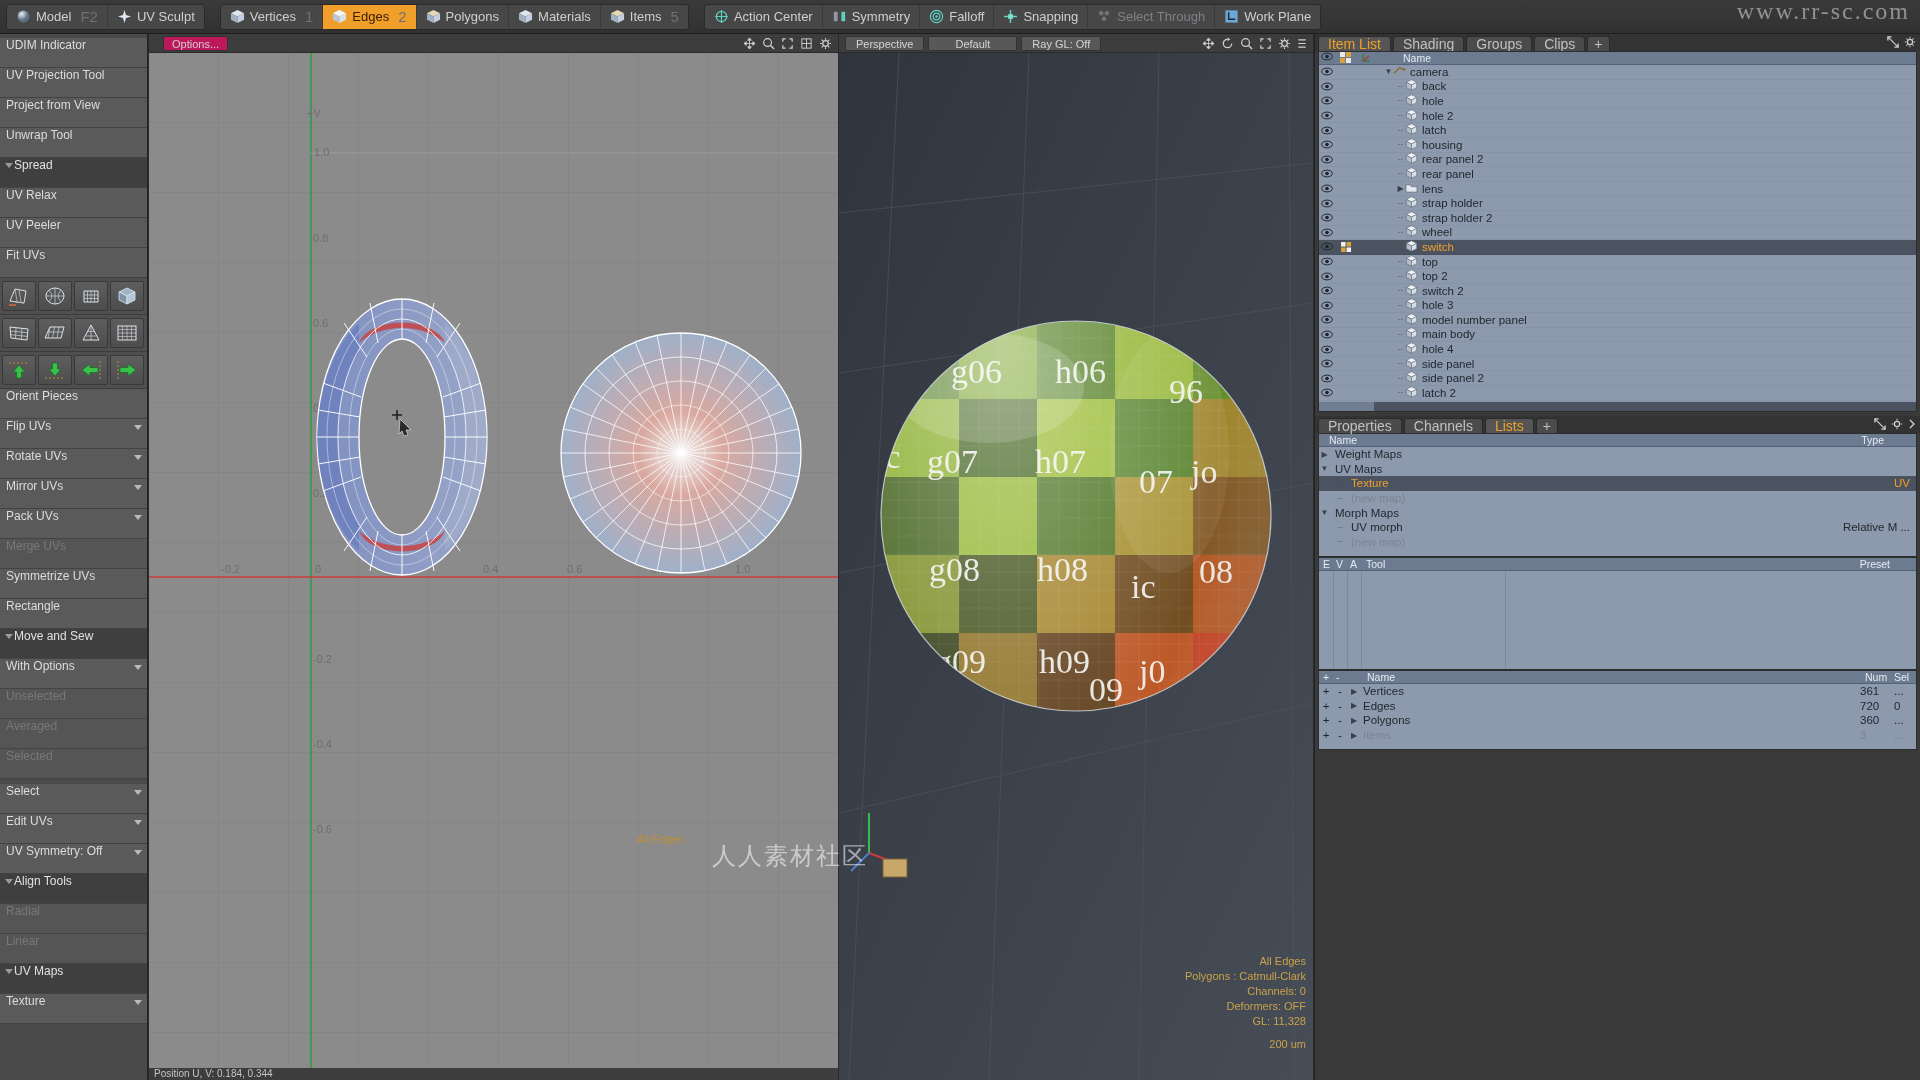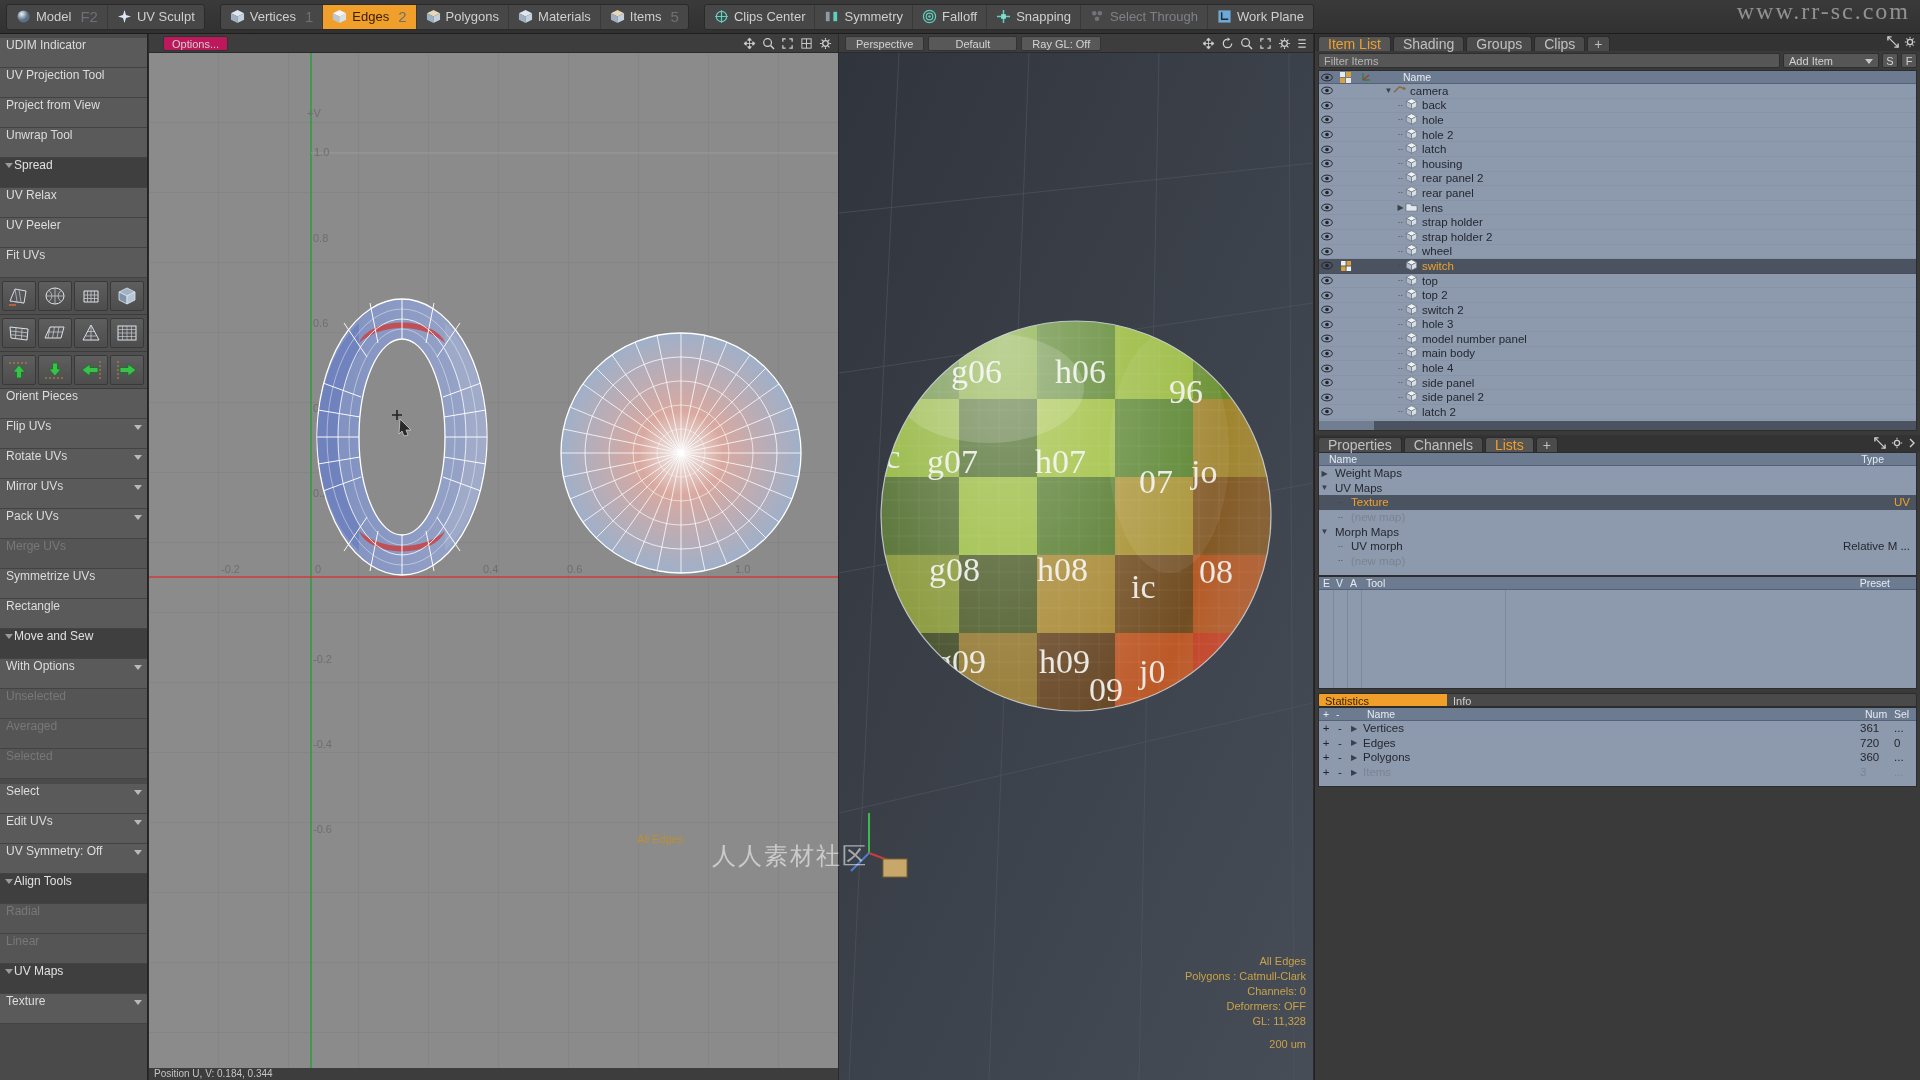--- a/index.html
+++ b/index.html
@@ -159,21 +159,21 @@
     content:""; position:absolute; right:5px; top:5px;
     border-left:4px solid transparent; border-right:4px solid transparent;
     border-top:5px solid #c6c6c6;
   }
   .fld.sq { width:16px; text-align:center; padding:0; }
 
   .listbox { background:#8d99ad; margin:0 3px; border:1px solid #2d2d2d; }
   .lhdr {
     display:flex; height:13px; background:#6d7b91;
     border-bottom:1px solid #55617a; color:#e6ebf2; font-size:10.5px;
-    align-items:center;
+    align-items:flex-start;
   }
   .lhdr span { padding-left:5px; }
   .itemrow {
     display:flex; align-items:center; height:14.6px;
     font-size:11.5px; color:#23282f; cursor:default;
     border-bottom:1px solid rgba(0,0,0,0.04);
   }
   .itemrow.sel { background:#4c5360; color:#f0a02a; }
   .eyecol { width:16px; display:flex; justify-content:center; }
   .c2 { width:22px; display:flex; justify-content:center; }
@@ -314,21 +314,21 @@
     <div class="sep"></div>
 
     <div class="tabgroup">
       <div class="tbtn">
         <span class="cube">
             <svg width="15" height="15" viewBox="0 0 16 16">
               <circle cx="8" cy="8" r="5.5" fill="none" stroke="#5fd0c0" stroke-width="1.3"></circle>
               <path d="M8 1.2 V14.8 M1.2 8 H14.8" stroke="#5fd0c0" stroke-width="1.3"></path>
             </svg>
           </span>
-        <span>Clips Center</span>
+        <span>Action Center</span>
       </div>
       <div class="tbtn">
         <span class="cube">
             <svg width="15" height="15" viewBox="0 0 16 16">
               <rect x="2" y="3" width="4" height="10" fill="#8f9aa4"></rect>
               <rect x="10" y="3" width="4" height="10" fill="#5fd0c0"></rect>
             </svg>
           </span>
         <span>Symmetry</span>
       </div>
@@ -831,26 +831,20 @@
               <path d="M1 5 V1 H5 M12 8 V12 H8" stroke="#cfcfcf" stroke-width="1.5" fill="none"></path>
               <path d="M1 1 L12 12" stroke="#cfcfcf" stroke-width="1.3"></path>
             </svg></span>
         <span><svg width="12" height="12" viewBox="0 0 14 14">
               <circle cx="7" cy="7" r="3" fill="none" stroke="#cfcfcf" stroke-width="1.4"></circle>
               <path d="M7 1 V3 M7 11 V13 M1 7 H3 M11 7 H13 M2.8 2.8 L4.2 4.2 M9.8 9.8 L11.2 11.2 M11.2 2.8 L9.8 4.2 M4.2 9.8 L2.8 11.2" stroke="#cfcfcf" stroke-width="1.2"></path>
             </svg></span>
       </div>
     </div>
 
-    <div class="filterbar">
-      <div class="fld grow" style="color:#b6b6b6;">Filter Items</div>
-      <div class="fld ddl" style="width:96px;">Add Item</div>
-      <div class="fld sq">S</div>
-      <div class="fld sq">F</div>
-    </div>
 
     <div class="listbox" style="height:361px; overflow:hidden; position:relative;">
       <div class="lhdr">
         <span class="eyecol" style="padding:0;">
           <svg width="12" height="9" viewBox="0 0 14 10">
               <ellipse cx="7" cy="5" rx="6.3" ry="4" fill="none" stroke="#1f242b" stroke-width="1.1"></ellipse>
               <circle cx="7" cy="5" r="2.1" fill="#1f242b"></circle>
             </svg>
         </span>
         <span class="c2" style="padding:0;">
@@ -1450,24 +1444,20 @@
         <span style="margin-left:auto; padding-right:26px;">Preset</span>
       </div>
       <div style="height:100px; position:relative;">
         <div style="position:absolute;left:14px;top:0;width:1px;height:100px;background:#7c889b;"></div>
         <div style="position:absolute;left:28px;top:0;width:1px;height:100px;background:#7c889b;"></div>
         <div style="position:absolute;left:42px;top:0;width:1px;height:100px;background:#7c889b;"></div>
         <div style="position:absolute;left:186px;top:0;width:1px;height:100px;background:#7c889b;"></div>
       </div>
     </div>
 
-    <div class="orangehdr">
-      <div class="oh" style="width:128px;">Statistics</div>
-      <div class="ot">Info</div>
-    </div>
     <div class="listbox" style="height:80px; overflow:hidden;">
       <div class="lhdr">
         <span style="width:14px;padding-left:4px;">+</span>
         <span style="width:14px;padding-left:3px;">-</span>
         <span style="flex:1;padding-left:20px;">Name</span>
         <span style="width:30px;">Num</span>
         <span style="width:26px;padding-left:4px;">Sel</span>
       </div>
       <div id="stat-rows">
           <div class="statrow">

